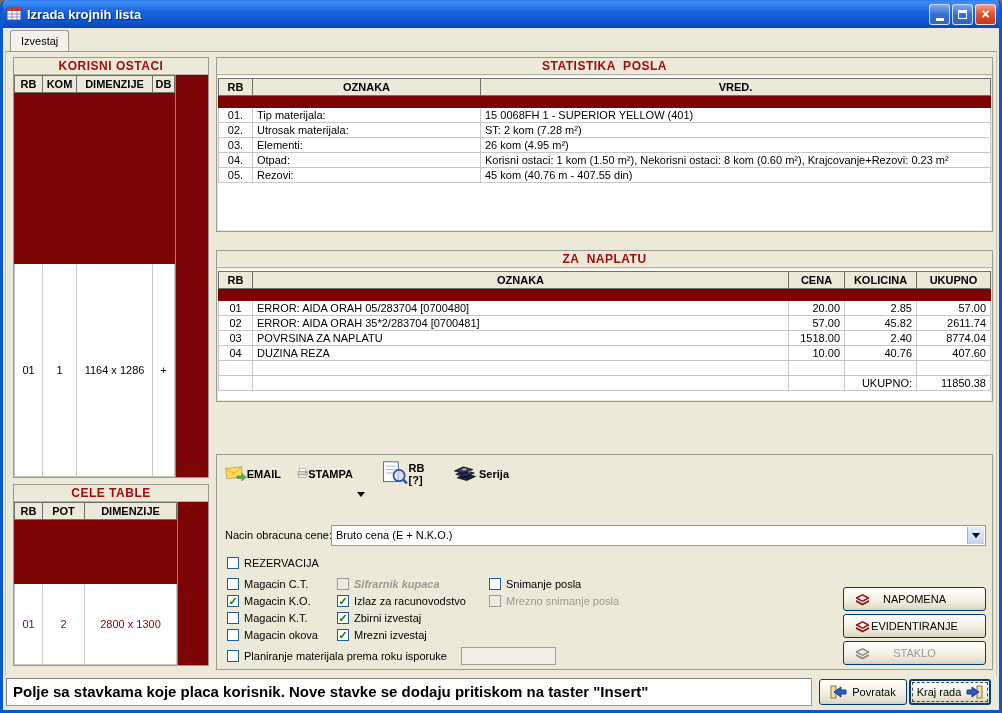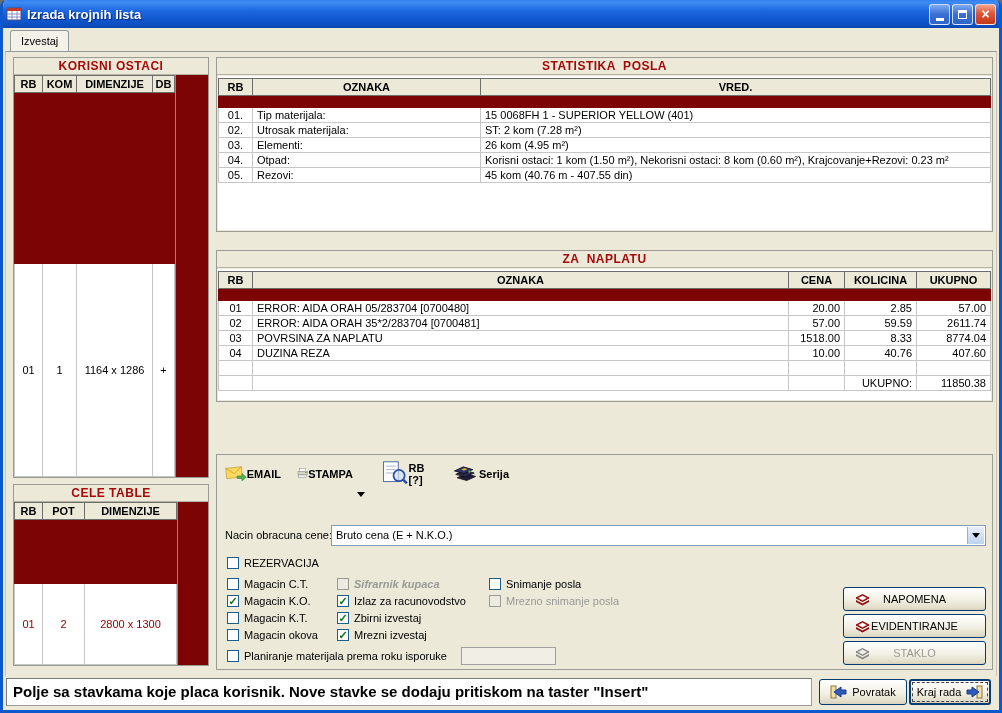--- a/index.html
+++ b/index.html
@@ -259,28 +259,28 @@
               <td data-name="table-cell">01</td>
               <td data-name="table-cell">ERROR: AIDA ORAH 05/283704  [0700480]</td>
               <td data-name="table-cell">20.00</td>
               <td data-name="table-cell">2.85</td>
               <td data-name="table-cell">57.00</td>
             </tr>
             <tr data-name="table-row">
               <td data-name="table-cell">02</td>
               <td data-name="table-cell">ERROR: AIDA ORAH 35*2/283704  [0700481]</td>
               <td data-name="table-cell">57.00</td>
-              <td data-name="table-cell">59.59</td>
+              <td data-name="table-cell">45.82</td>
               <td data-name="table-cell">2611.74</td>
             </tr>
             <tr data-name="table-row">
               <td data-name="table-cell">03</td>
               <td data-name="table-cell">POVRSINA ZA NAPLATU</td>
               <td data-name="table-cell">1518.00</td>
-              <td data-name="table-cell">8.33</td>
+              <td data-name="table-cell">2.40</td>
               <td data-name="table-cell">8774.04</td>
             </tr>
             <tr data-name="table-row">
               <td data-name="table-cell">04</td>
               <td data-name="table-cell">DUZINA REZA</td>
               <td data-name="table-cell">10.00</td>
               <td data-name="table-cell">40.76</td>
               <td data-name="table-cell">407.60</td>
             </tr>
           </tbody>

